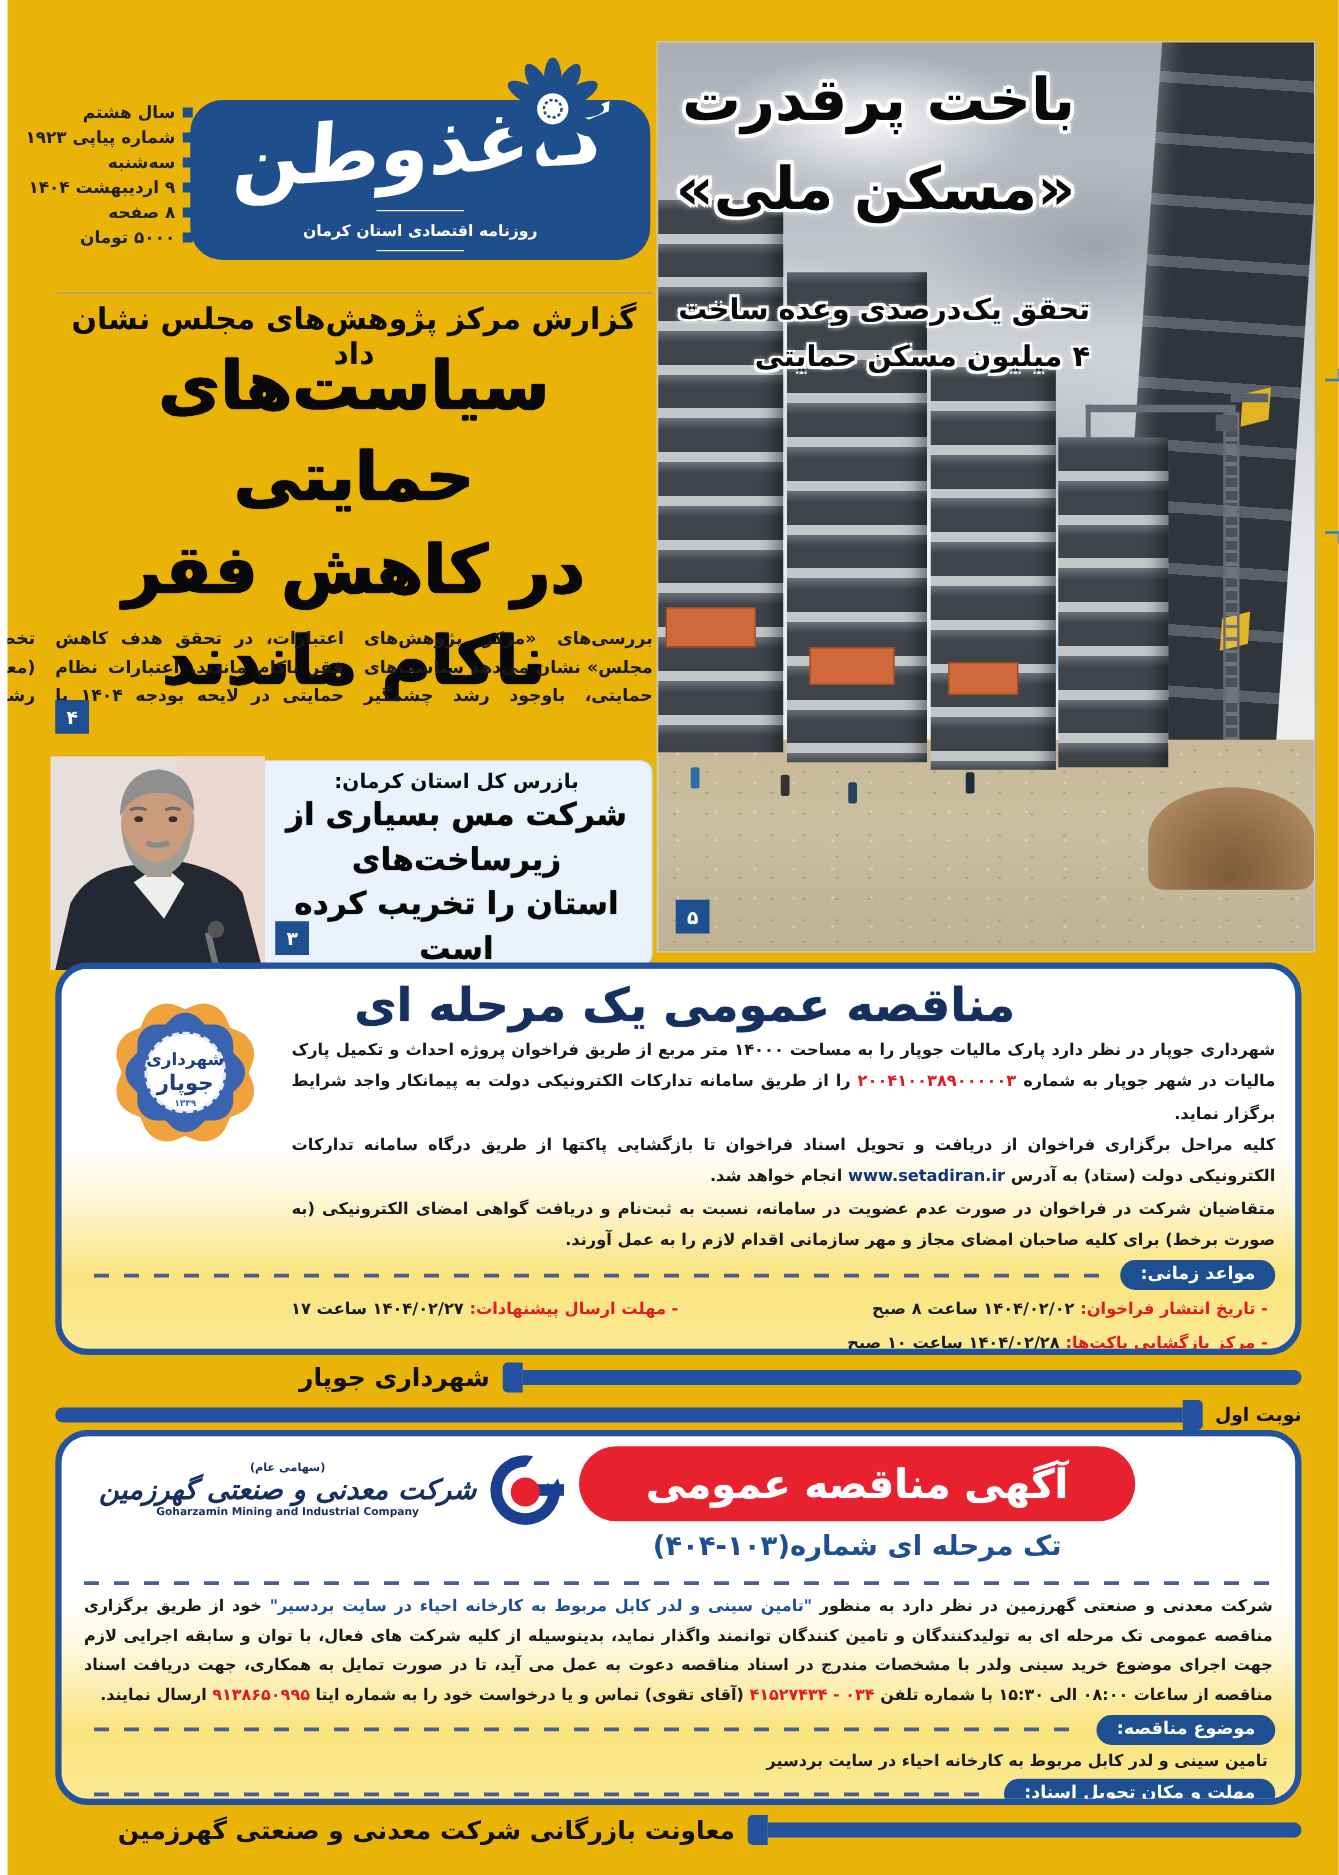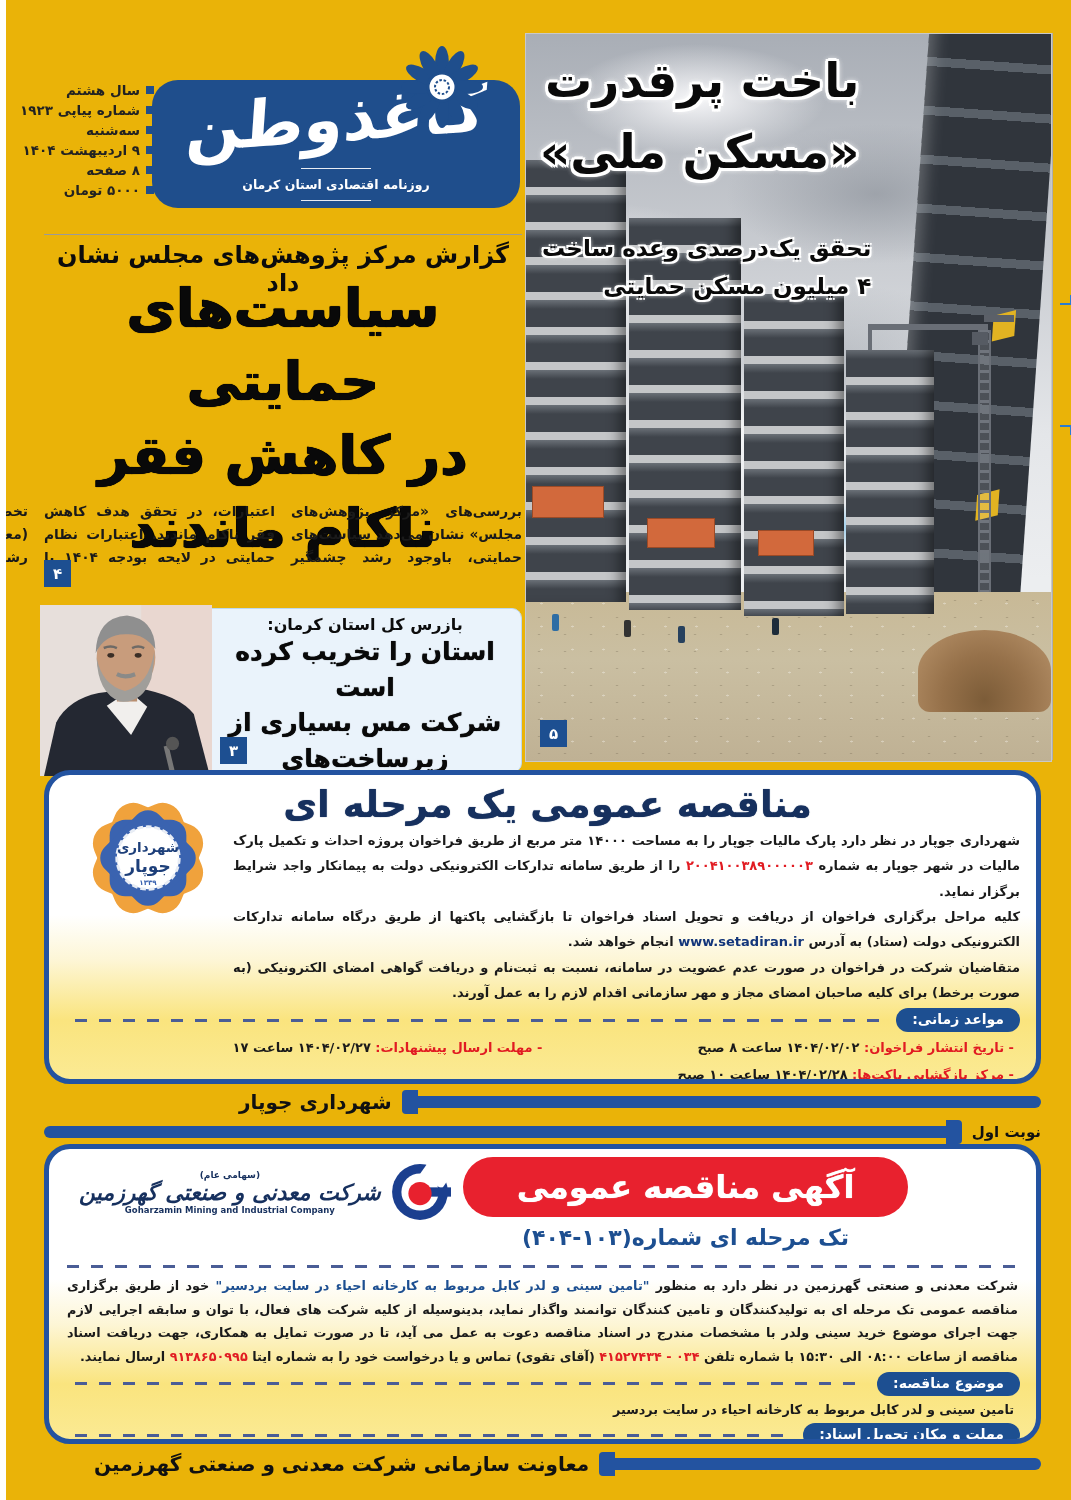--- a/index.html
+++ b/index.html
@@ -275,22 +275,22 @@
       <ellipse cx="70" cy="48" rx="3.4" ry="2.2" fill="#3a2e26"></ellipse>
       <ellipse cx="97" cy="48" rx="3.4" ry="2.2" fill="#3a2e26"></ellipse>
       <path d="M63,41 Q70,38 76,41" stroke="#6e6a66" stroke-width="2.4" fill="none"></path>
       <path d="M91,41 Q97,38 103,41" stroke="#6e6a66" stroke-width="2.4" fill="none"></path>
       <path d="M76,66 Q84,70 94,66" stroke="#8a8a88" stroke-width="4" fill="none"></path>
       <rect x="126" y="134" width="5" height="32" fill="#777" transform="rotate(-14 128 150)"></rect>
       <circle cx="131" cy="132" r="6.5" fill="#555"></circle>
     </svg>
     <div class="insp-content">
       <div class="insp-kicker">بازرس کل استان کرمان:</div>
+      <div class="insp-h">شرکت مس بسیاری از زیرساخت‌های</div>
       <div class="insp-h">استان را تخریب کرده است</div>
-      <div class="insp-h">شرکت مس بسیاری از زیرساخت‌های</div>
       <div class="insp-body">بازرس کل استان کرمان می‌گوید«به سبب فعالیت‌های وسیع شرکت مس در استان کرمان، بسیاری از زیرساخت‌های استان تخریب یا مستهلک شده و بسیاری از انواع آسیب‌ها در حوزه‌های بهداشت و...</div>
     </div>
     <div class="pgbadge insp-badge">۳</div>
   </div>
 
   <div class="adbox tender1">
     <svg class="t1-logo" viewBox="0 0 100 100">
       <g transform="translate(50,50)">
         <rect x="-33" y="-33" width="66" height="66" rx="14" fill="#f0a23c" transform="rotate(22.5)"></rect>
         <rect x="-33" y="-33" width="66" height="66" rx="14" fill="#f0a23c" transform="rotate(67.5)"></rect>
@@ -357,18 +357,18 @@
       <span class="dash"></span>
     </div>
     <div class="t2-line">تامین سینی و لدر کابل مربوط به کارخانه احیاء در سایت بردسیر</div>
     <div class="pillrow">
       <span class="pill">مهلت و مکان تحویل اسناد:</span>
       <span class="dash"></span>
     </div>
 
   </div>
   <div class="sig-row t2-sig">
-    <span class="sig-text">معاونت سازمانی شرکت معدنی و صنعتی گهرزمین</span>
+    <span class="sig-text">معاونت بازرگانی شرکت معدنی و صنعتی گهرزمین</span>
     <span class="sig-notch"></span>
     <span class="sig-bar"></span>
   </div>
 
 </div>
 
 </body></html>

